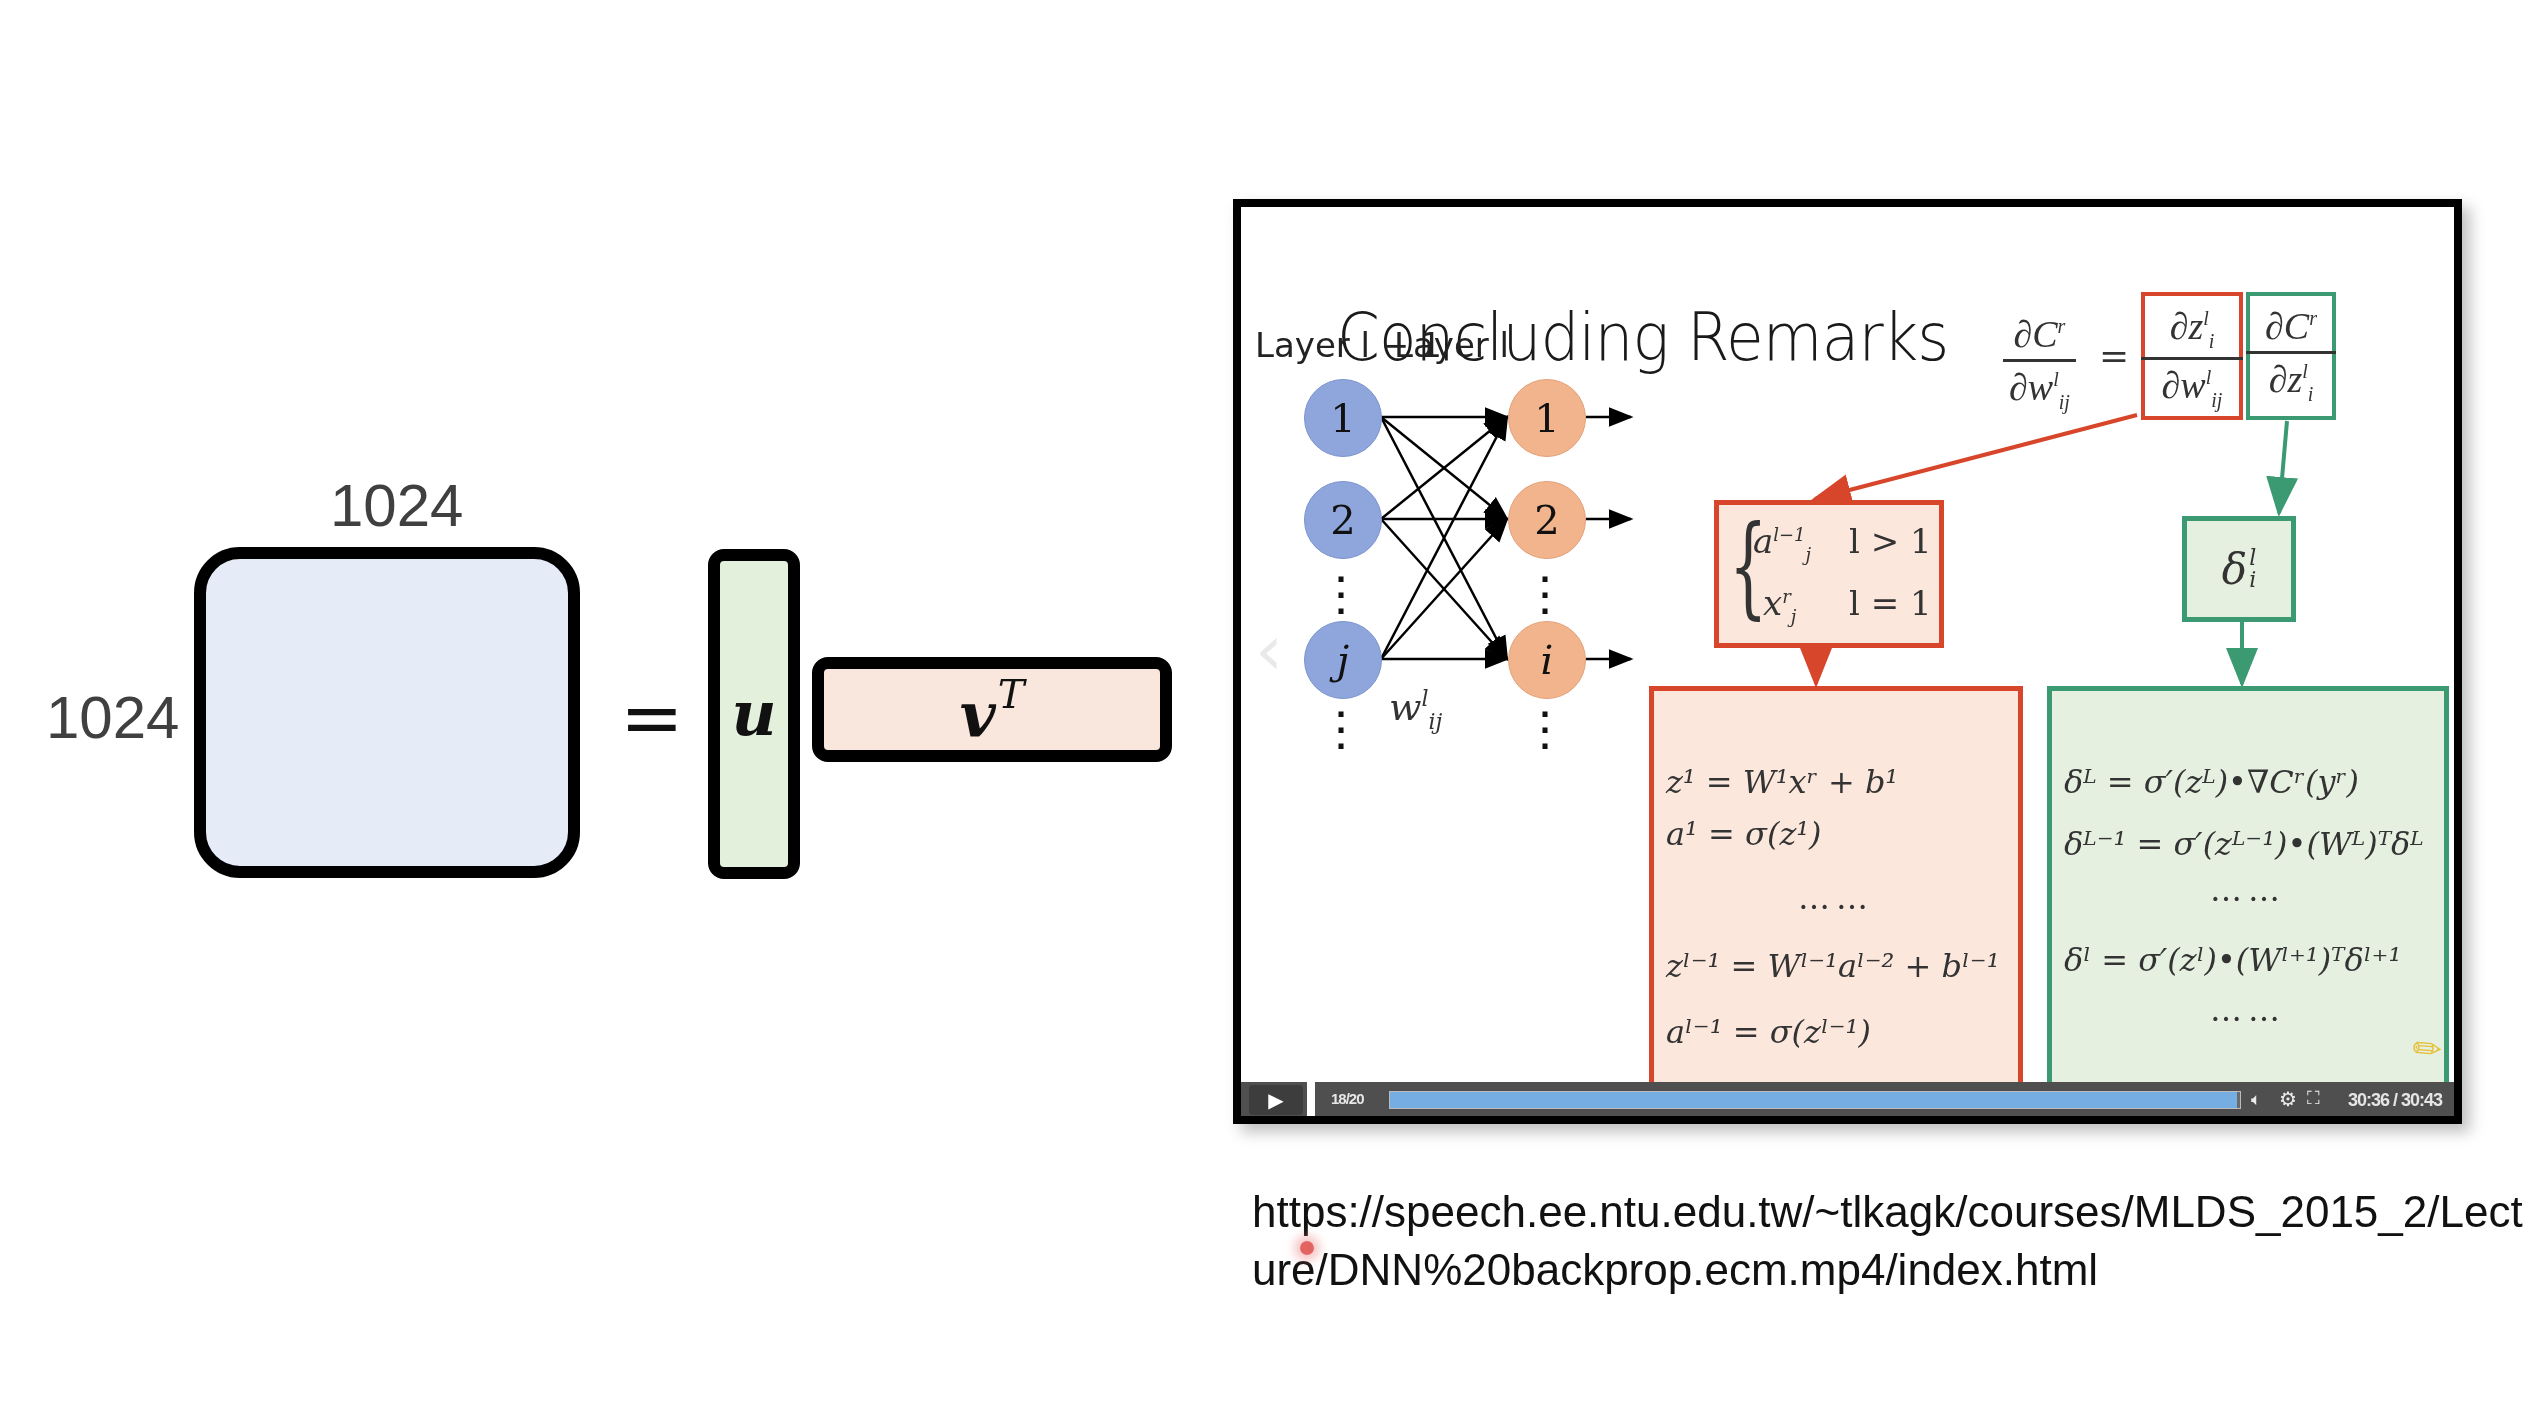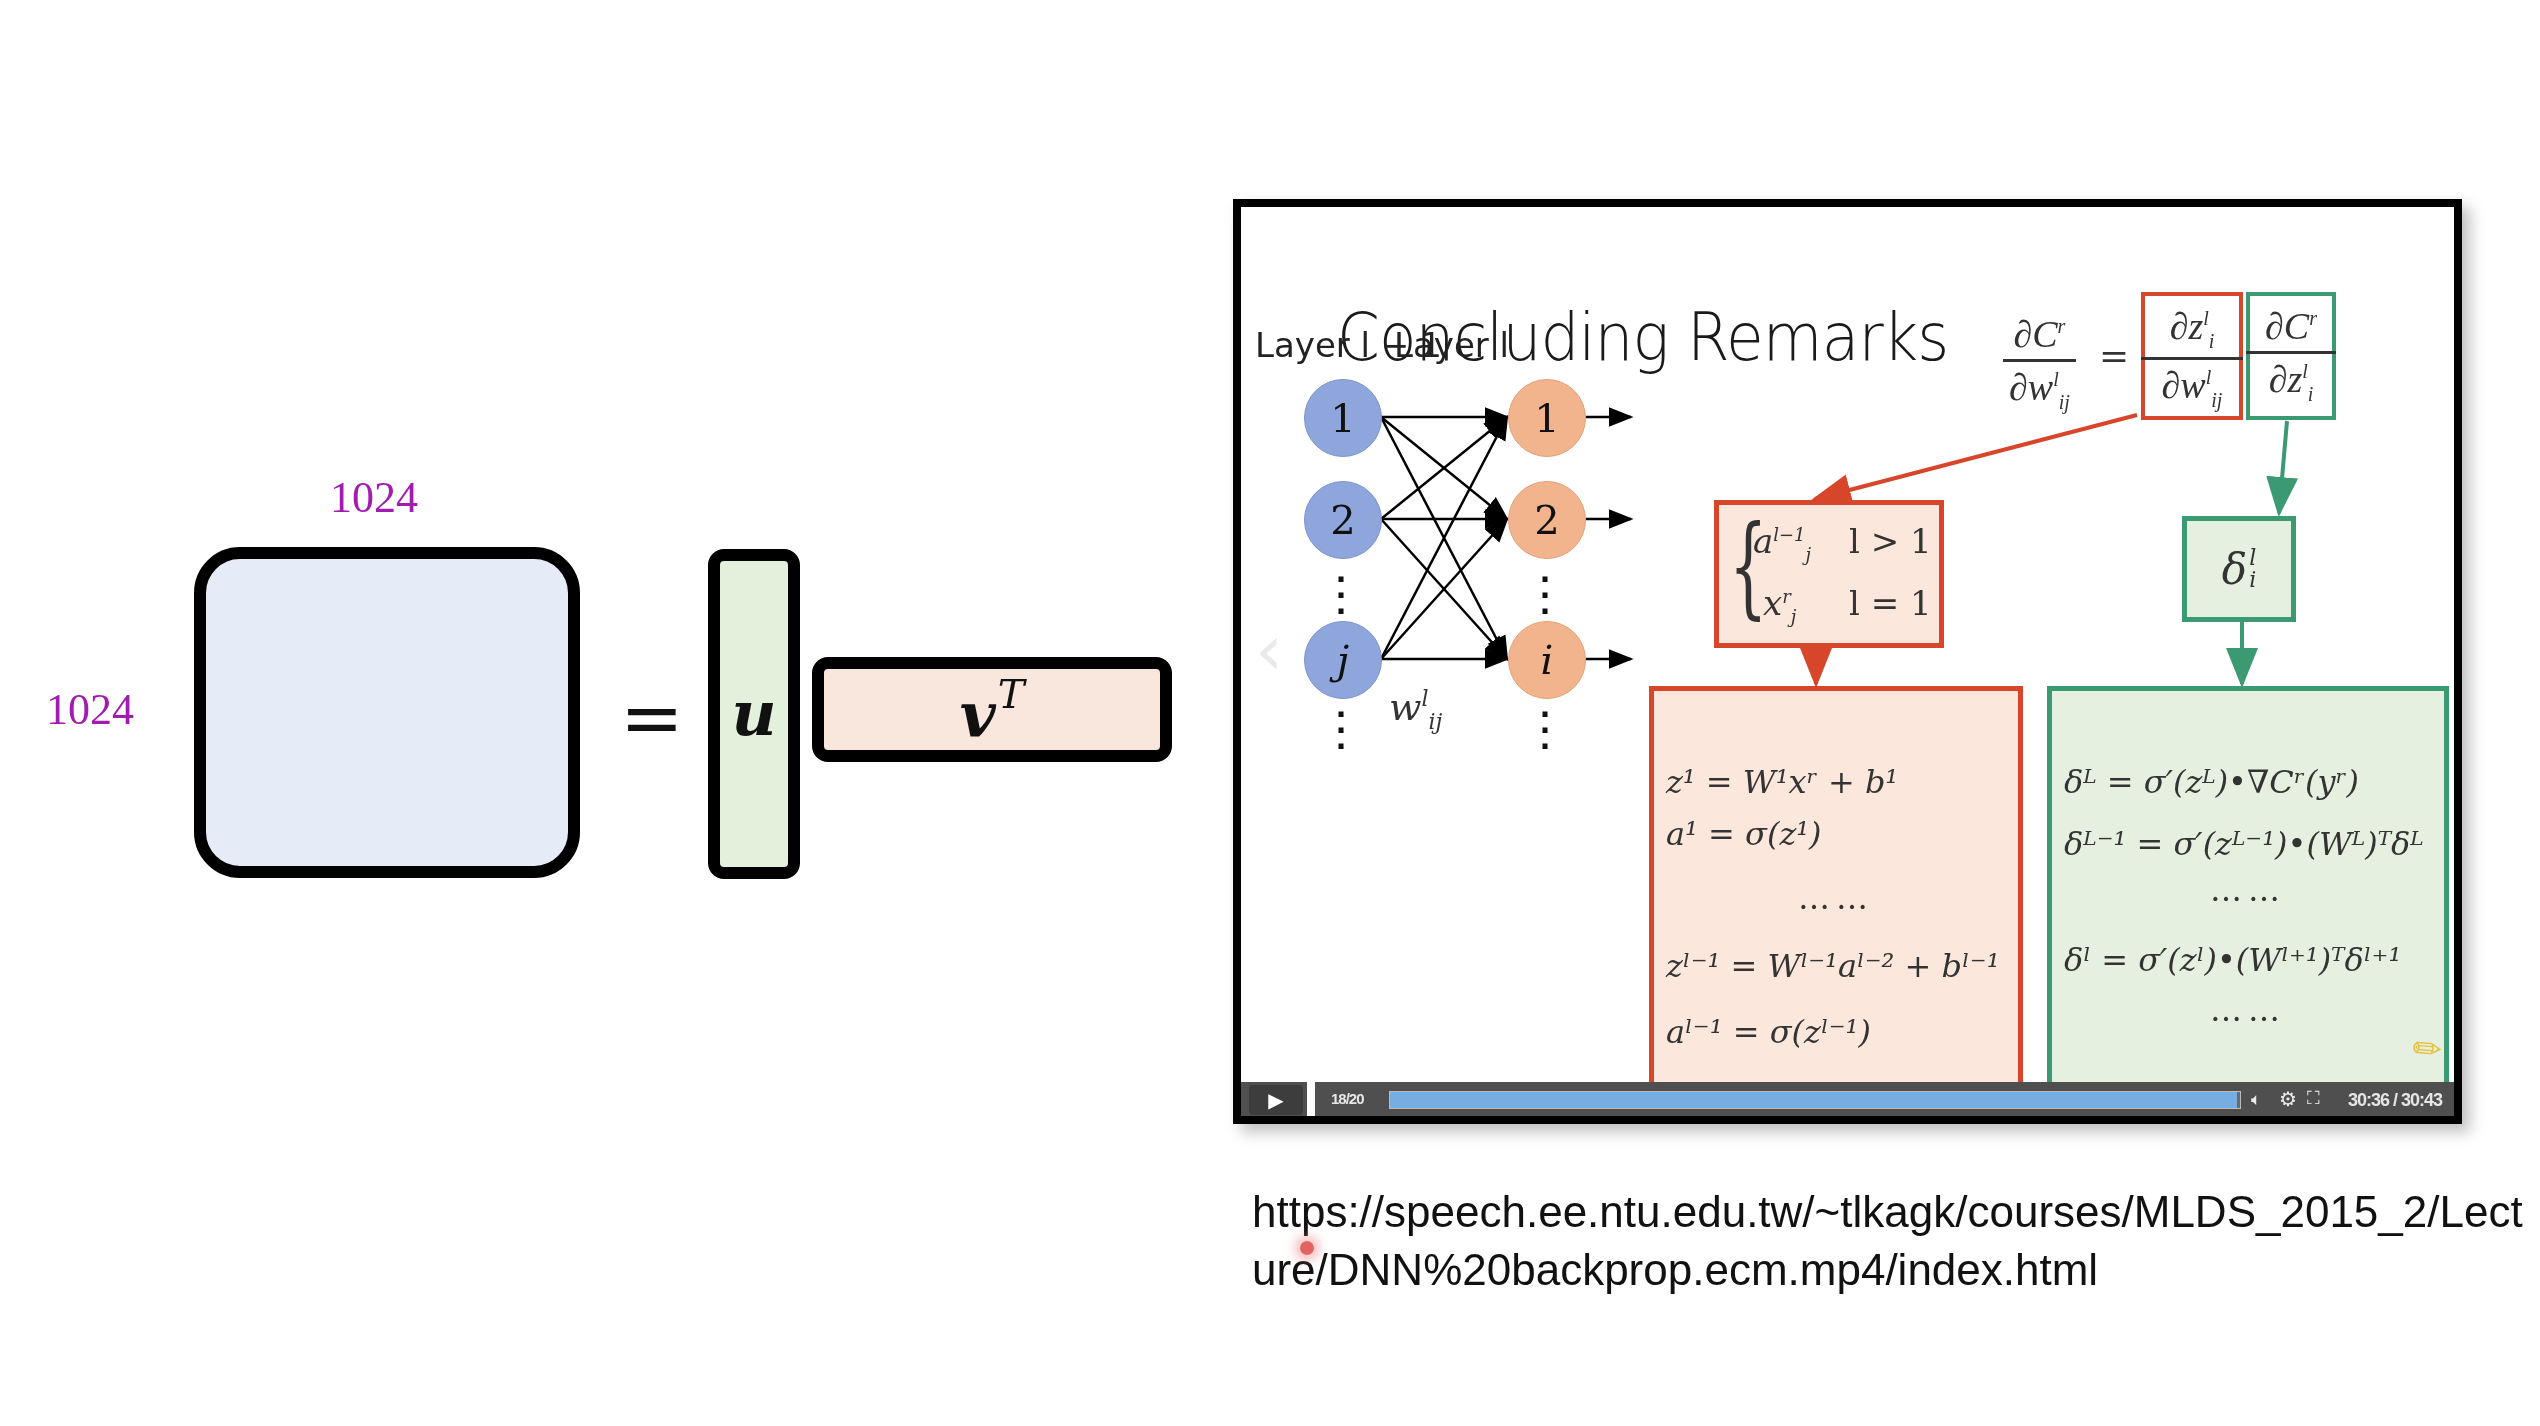--- a/index.html
+++ b/index.html
@@ -5,21 +5,21 @@
   html, body { margin:0; padding:0; }
   body {
     width:2540px; height:1426px; position:relative; overflow:hidden;
     background:#ffffff;
     font-family:"Liberation Sans", sans-serif;
     color:#111;
   }
   .abs { position:absolute; }
 
   
-  .dim-label { position:absolute; font-family:Liberation Serif, serif; font-size:44px; color:#a21caf; line-height:1; }
+  .dim-label { position:absolute; font-family:Liberation Sans, sans-serif; font-size:60px; color:#404040; line-height:1; }
   .matrix-box {
     position:absolute; left:194px; top:547px; width:362px; height:307px;
     border:12px solid #000; border-radius:46px; background:#e6ebf8;
   }
   .equals-sign { position:absolute; left:620px; top:680px; font-size:76px; line-height:1; font-family:"DejaVu Sans", sans-serif; color:#111; }
   .u-box {
     position:absolute; left:708px; top:549px; width:68px; height:306px;
     border:12px solid #000; border-radius:16px; background:#e3f1dc;
     display:flex; align-items:center; justify-content:center;
   }

